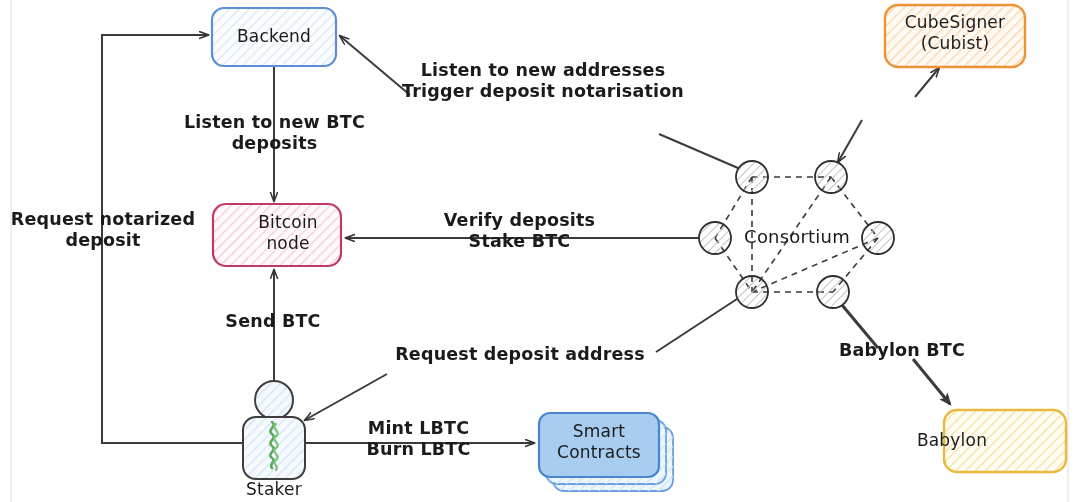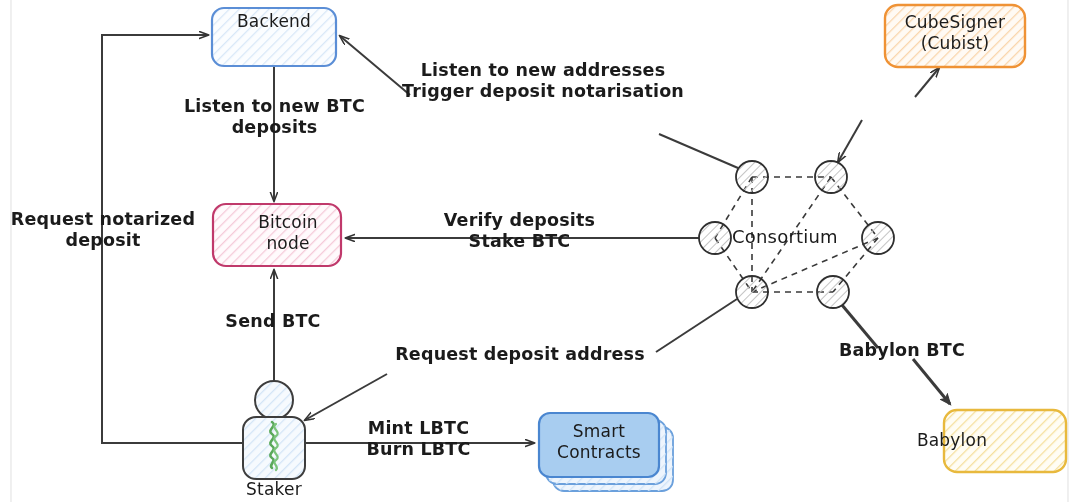--- a/index.html
+++ b/index.html
@@ -12,21 +12,21 @@
   .lbl{
     position:absolute;
     font-family:"DejaVu Sans", sans-serif;
     color:#1b1b1b;
     white-space:pre;
     line-height:1.22;
     letter-spacing:.2px;
   }
   .edge-lbl{font-size:17.5px;text-align:center;font-weight:bold;}
   .node-lbl{font-size:17px;text-align:center;}
-  .center-lbl{font-size:18px;text-align:left;}
+  .center-lbl{font-size:18px;text-align:center;}
 </style>
 </head>
 <body>
 
 <div id="stage">
 
   <svg viewBox="0 0 1080 502" xmlns="http://www.w3.org/2000/svg">
     <defs>
       <pattern id="hatchBlue" width="7" height="7" patternTransform="rotate(45)" patternUnits="userSpaceOnUse">
         <line x1="0" y1="0" x2="0" y2="7" stroke="#bcd6f2" stroke-width="2.6"></line>
@@ -141,30 +141,30 @@
       <circle cx="274" cy="400" r="19" fill="url(#hatchBlue)" opacity="0.6"></circle>
       <circle cx="274" cy="400" r="19" fill="none" stroke="#3d3d3d" stroke-width="2"></circle>
       <rect x="243" y="417" width="62" height="62" rx="13" fill="#f6fafe" stroke="none"></rect>
       <rect x="243" y="417" width="62" height="62" rx="13" fill="url(#hatchBlue)" opacity="0.6"></rect>
       <rect x="243" y="417" width="62" height="62" rx="13" fill="none" stroke="#3d3d3d" stroke-width="2"></rect>
       <path d="M272,422 c6,4 -6,8 0,12 c6,4 -6,8 0,12 c6,4 -6,8 0,12 c5,3 -4,7 0,10" fill="none" stroke="#5aa85a" stroke-width="2.6" stroke-linecap="round"></path>
       <path d="M276,424 c-6,4 6,8 0,12 c-6,4 6,8 0,12 c-6,4 6,8 0,12 c-5,3 4,7 0,10" fill="none" stroke="#7cc47c" stroke-width="2.2" stroke-linecap="round"></path>
     </g>
   </svg>
 
-  <div class="lbl node-lbl" style="left:212px;top:11px;width:124px;">Backend</div>
+  <div class="lbl node-lbl" style="left:212px;top:26px;width:124px;">Backend</div>
   <div class="lbl node-lbl" style="left:213px;top:212px;width:128px;margin-left:11px;">Bitcoin<br>node</div>
   <div class="lbl node-lbl" style="left:885px;top:12px;width:140px;text-align:center;">CubeSigner<br>(Cubist)</div>
   <div class="lbl node-lbl" style="left:900px;top:430px;width:104px;">Babylon</div>
   <div class="lbl node-lbl" style="left:539px;top:421px;width:120px;">Smart<br>Contracts</div>
   <div class="lbl node-lbl" style="left:236px;top:479px;width:76px;">Staker</div>
   <div class="lbl center-lbl" style="left:732px;top:226px;width:130px;">Consortium</div>
 
   <div class="lbl edge-lbl" style="left:398px;top:60px;width:290px;">Listen to new addresses<br>Trigger deposit notarisation</div>
-  <div class="lbl edge-lbl" style="left:167px;top:96px;width:215px;">Listen to new BTC<br>deposits</div>
+  <div class="lbl edge-lbl" style="left:167px;top:112px;width:215px;">Listen to new BTC<br>deposits</div>
   <div class="lbl edge-lbl" style="left:8px;top:209px;width:190px;">Request notarized<br>deposit</div>
   <div class="lbl edge-lbl" style="left:437px;top:210px;width:165px;">Verify deposits<br>Stake BTC</div>
   <div class="lbl edge-lbl" style="left:218px;top:311px;width:110px;">Send BTC</div>
   <div class="lbl edge-lbl" style="left:388px;top:344px;width:264px;">Request deposit address</div>
   <div class="lbl edge-lbl" style="left:826px;top:340px;width:152px;">Babylon BTC</div>
   <div class="lbl edge-lbl" style="left:351px;top:418px;width:135px;">Mint LBTC<br>Burn LBTC</div>
 
 </div>
 
 </body></html>

